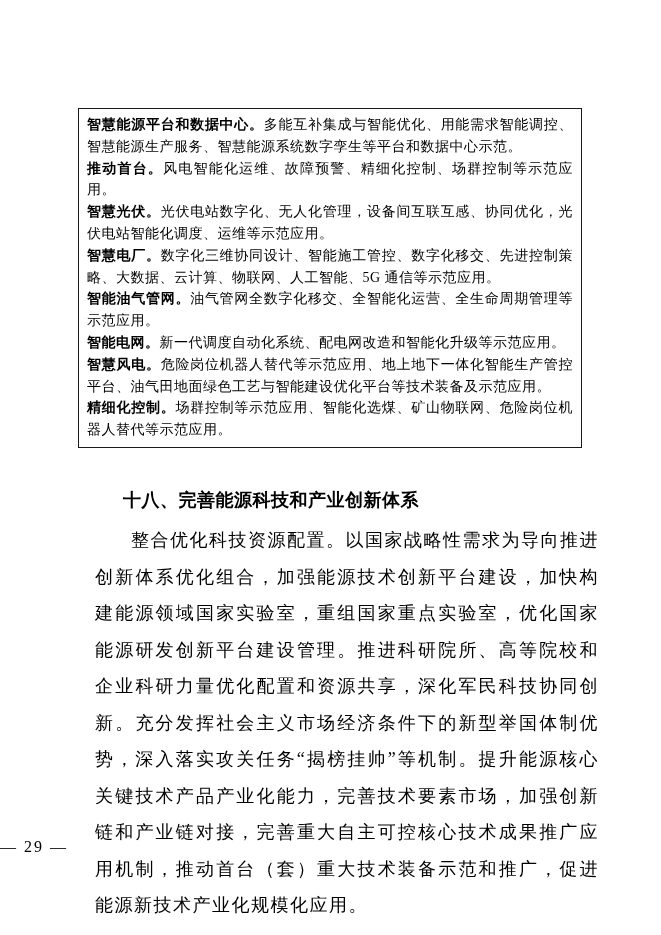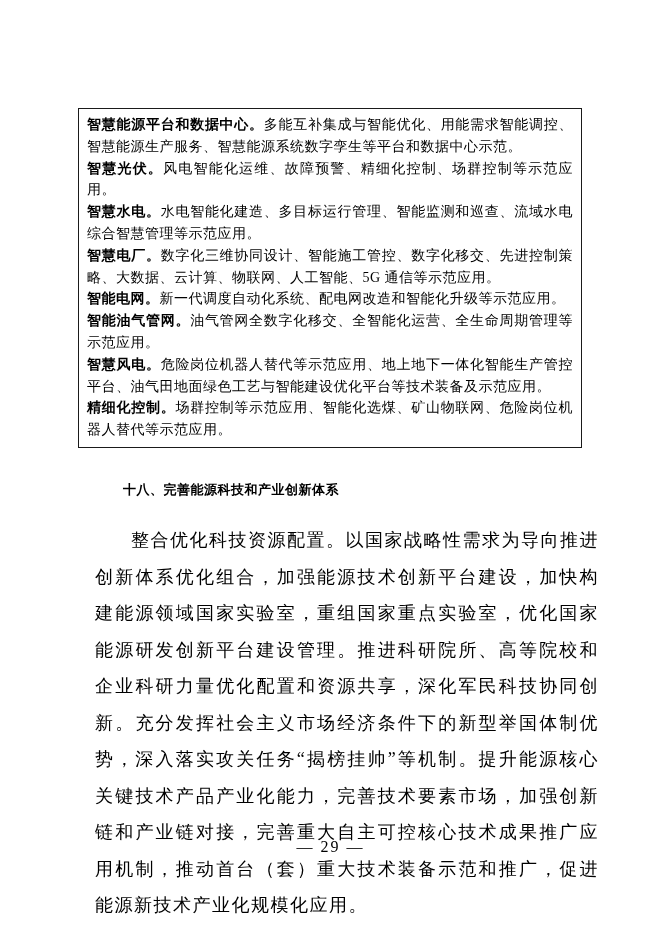--- a/index.html
+++ b/index.html
@@ -32,24 +32,24 @@
   .infobox .term {
     font-family: "Liberation Sans", "DejaVu Sans", sans-serif;
     font-weight: bold;
   }
   .infobox .desc {
     font-family: "Liberation Serif", "DejaVu Serif", serif;
   }
   .section-heading {
     position: absolute;
     left: 123px;
-    top: 478px;
+    top: 488px;
     font-family: "Liberation Sans", "DejaVu Sans", sans-serif;
     font-weight: bold;
-    font-size: 13px;
+    font-size: 18px;
     line-height: 24px;
     letter-spacing: 0.5px;
   }
   .body-paragraph {
     position: absolute;
     left: 79px;
     top: 506px;
     width: 504px;
     font-size: 18px;
     line-height: 36.5px;
@@ -57,38 +57,37 @@
     text-align: justify;
     text-justify: inter-character;
     letter-spacing: 1.5px;
     font-family: "Liberation Serif", "DejaVu Serif", serif;
   }
   .page-footer {
     position: absolute;
     left: 0;
     top: 838px;
     width: 100%;
-    text-align: center;
     font-size: 16px;
     letter-spacing: 2px;
     font-family: "Liberation Serif", "DejaVu Serif", serif;
   }
 </style>
 </head>
 <body>
 
 <div class="page">
 
   <div class="infobox">
     <div class="item"><span class="term">智慧能源平台和数据中心。</span><span class="desc">多能互补集成与智能优化、用能需求智能调控、智慧能源生产服务、智慧能源系统数字孪生等平台和数据中心示范。</span></div>
-    <div class="item"><span class="term">智慧光伏。</span><span class="desc">风电智能化运维、故障预警、精细化控制、场群控制等示范应用。</span></div>
-    <div class="item"><span class="term">智慧水电。</span><span class="desc">水电智能化建造、多目标运行管理、智能监测和巡查、流域水电综合智慧管理等示范应用。</span></div>
+    <div class="item"><span class="term">推动首台。</span><span class="desc">风电智能化运维、故障预警、精细化控制、场群控制等示范应用。</span></div>
+    <div class="item"><span class="term">智慧光伏。</span><span class="desc">光伏电站数字化、无人化管理，设备间互联互感、协同优化，光伏电站智能化调度、运维等示范应用。</span></div>
     <div class="item"><span class="term">智慧电厂。</span><span class="desc">数字化三维协同设计、智能施工管控、数字化移交、先进控制策略、大数据、云计算、物联网、人工智能、5G 通信等示范应用。</span></div>
+    <div class="item"><span class="term">智能油气管网。</span><span class="desc">油气管网全数字化移交、全智能化运营、全生命周期管理等示范应用。</span></div>
     <div class="item"><span class="term">智能电网。</span><span class="desc">新一代调度自动化系统、配电网改造和智能化升级等示范应用。</span></div>
-    <div class="item"><span class="term">智能油气管网。</span><span class="desc">油气管网全数字化移交、全智能化运营、全生命周期管理等示范应用。</span></div>
     <div class="item"><span class="term">智慧风电。</span><span class="desc">危险岗位机器人替代等示范应用、地上地下一体化智能生产管控平台、油气田地面绿色工艺与智能建设优化平台等技术装备及示范应用。</span></div>
     <div class="item"><span class="term">精细化控制。</span><span class="desc">场群控制等示范应用、智能化选煤、矿山物联网、危险岗位机器人替代等示范应用。</span></div>
   </div>
 
   <h2 class="section-heading" style="margin:0;">十八、完善能源科技和产业创新体系</h2>
 
   <p class="body-paragraph" style="margin:16px;">整合优化科技资源配置。以国家战略性需求为导向推进创新体系优化组合，加强能源技术创新平台建设，加快构建能源领域国家实验室，重组国家重点实验室，优化国家能源研发创新平台建设管理。推进科研院所、高等院校和企业科研力量优化配置和资源共享，深化军民科技协同创新。充分发挥社会主义市场经济条件下的新型举国体制优势，深入落实攻关任务“揭榜挂帅”等机制。提升能源核心关键技术产品产业化能力，完善技术要素市场，加强创新链和产业链对接，完善重大自主可控核心技术成果推广应用机制，推动首台（套）重大技术装备示范和推广，促进能源新技术产业化规模化应用。</p>
 
   <div class="page-footer">— 29 —</div>
 

